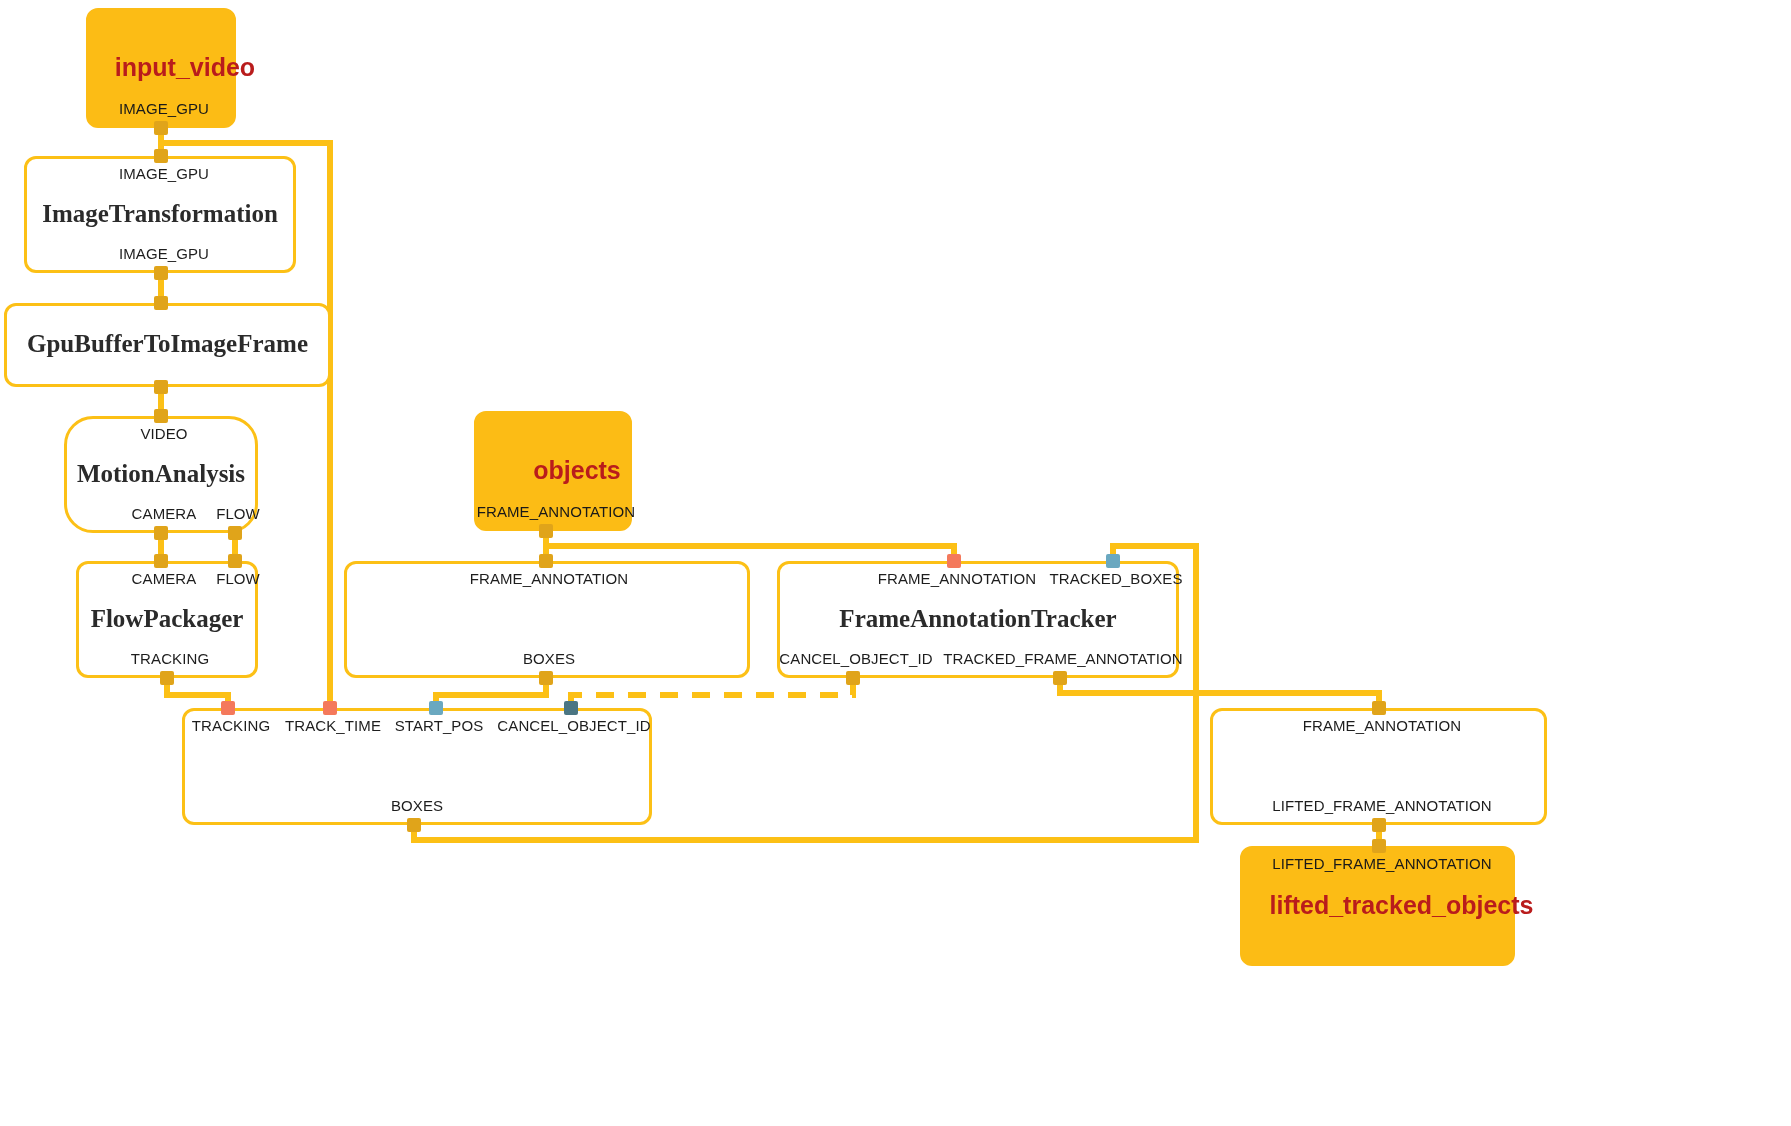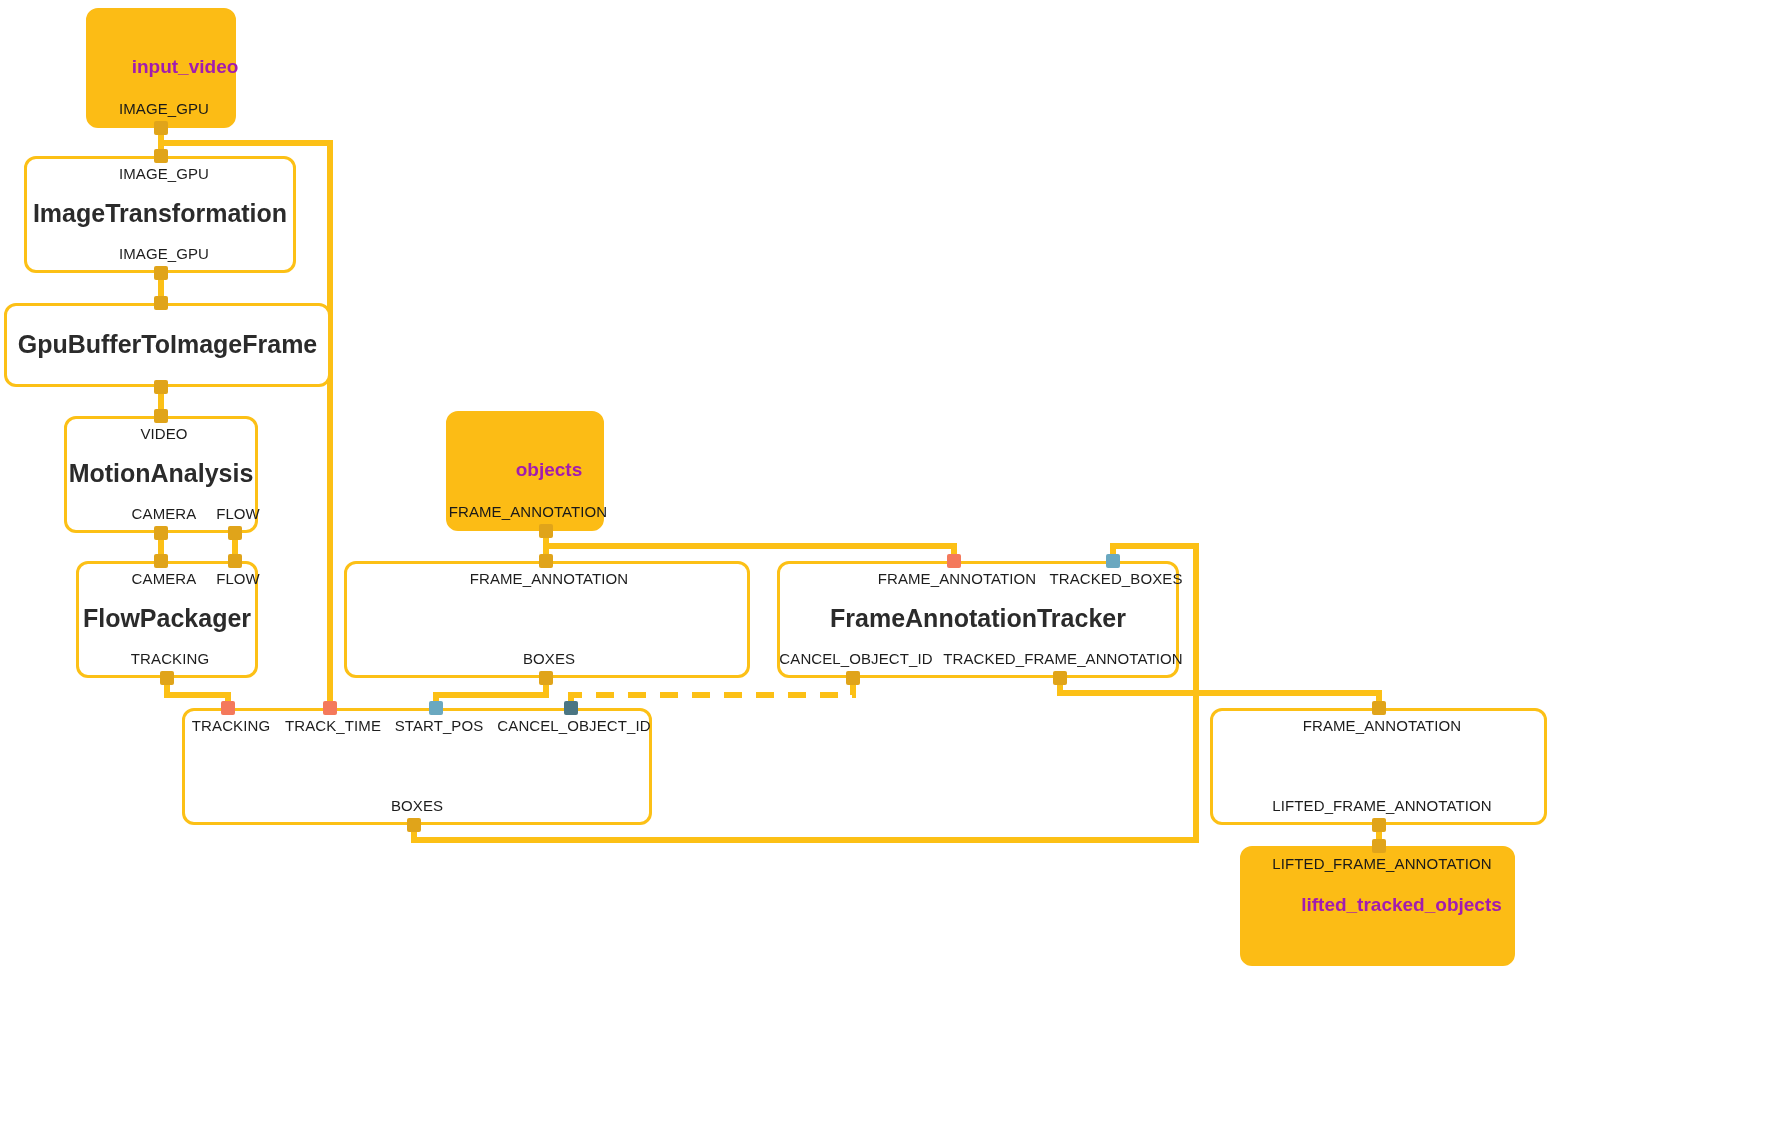--- a/index.html
+++ b/index.html
@@ -46,22 +46,22 @@
     border: 3px solid #fcbc15;
     border-radius: 12px;
   }
   .node-title {
     font-weight: bold;
     color: #2b2b2b;
     text-align: center;
     width: 100%;
     white-space: nowrap;
   }
-  .node.calculator .node-title { font-size: 25px; }
-  .node.stream .node-title { font-size: 19px; color: #a21caf; margin-left: 48px; }
+  .node.calculator .node-title { font-size: 25px; font-family: Liberation Serif, serif; }
+  .node.stream .node-title { font-size: 25px; color: #b91c1c; margin-left: 48px; }
   .port-row {
     width: 100%;
     display: flex;
     box-sizing: border-box;
     position: relative;
     height: 20px;
   }
   .port-row.top { align-items: flex-start; }
   .port-row.bottom { align-items: flex-end; }
   .port-label {
@@ -127,41 +127,41 @@
         <div class="node-title">ImageTransformation</div>
         <div class="port-row bottom" style="margin-bottom: 8px;">
           <span class="port-label" style="left: 137px;">IMAGE_GPU</span>
         </div>
       </div>
       <div class="node calculator" style="left: 4px; top: 303px; width: 327px; height: 84px;">
         <div class="port-row top" style="margin-top: 6px;"></div>
         <div class="node-title">GpuBufferToImageFrame</div>
         <div class="port-row bottom" style="margin-bottom: 8px;"></div>
       </div>
-      <div class="node calculator" style="left: 64px; top: 416px; width: 194px; height: 117px;">
+      <div class="node calculator" style="left: 64px; top: 416px; width: 194px; height: 117px; border-radius: 29px;">
         <div class="port-row top" style="margin-top: 6px;">
           <span class="port-label" style="left: 97px;">VIDEO</span>
         </div>
         <div class="node-title">MotionAnalysis</div>
         <div class="port-row bottom" style="margin-bottom: 8px;">
           <span class="port-label" style="left: 97px;">CAMERA</span>
           <span class="port-label" style="left: 171px;">FLOW</span>
         </div>
       </div>
       <div class="node calculator" style="left: 76px; top: 561px; width: 182px; height: 117px;">
         <div class="port-row top" style="margin-top: 6px;">
           <span class="port-label" style="left: 85px;">CAMERA</span>
           <span class="port-label" style="left: 159px;">FLOW</span>
         </div>
         <div class="node-title">FlowPackager</div>
         <div class="port-row bottom" style="margin-bottom: 8px;">
           <span class="port-label" style="left: 91px;">TRACKING</span>
         </div>
       </div>
-      <div class="node stream" style="left: 446px; top: 411px; width: 158px; height: 120px;">
+      <div class="node stream" style="left: 474px; top: 411px; width: 158px; height: 120px;">
         <div class="port-row top" style="margin-top: 6px;"></div>
         <div class="node-title">objects</div>
         <div class="port-row bottom" style="margin-bottom: 8px;">
           <span class="port-label" style="left: 79px;">FRAME_ANNOTATION</span>
         </div>
       </div>
       <div class="node calculator" style="left: 344px; top: 561px; width: 406px; height: 117px;">
         <div class="port-row top" style="margin-top: 6px;">
           <span class="port-label" style="left: 202px;">FRAME_ANNOTATION</span>
         </div>

